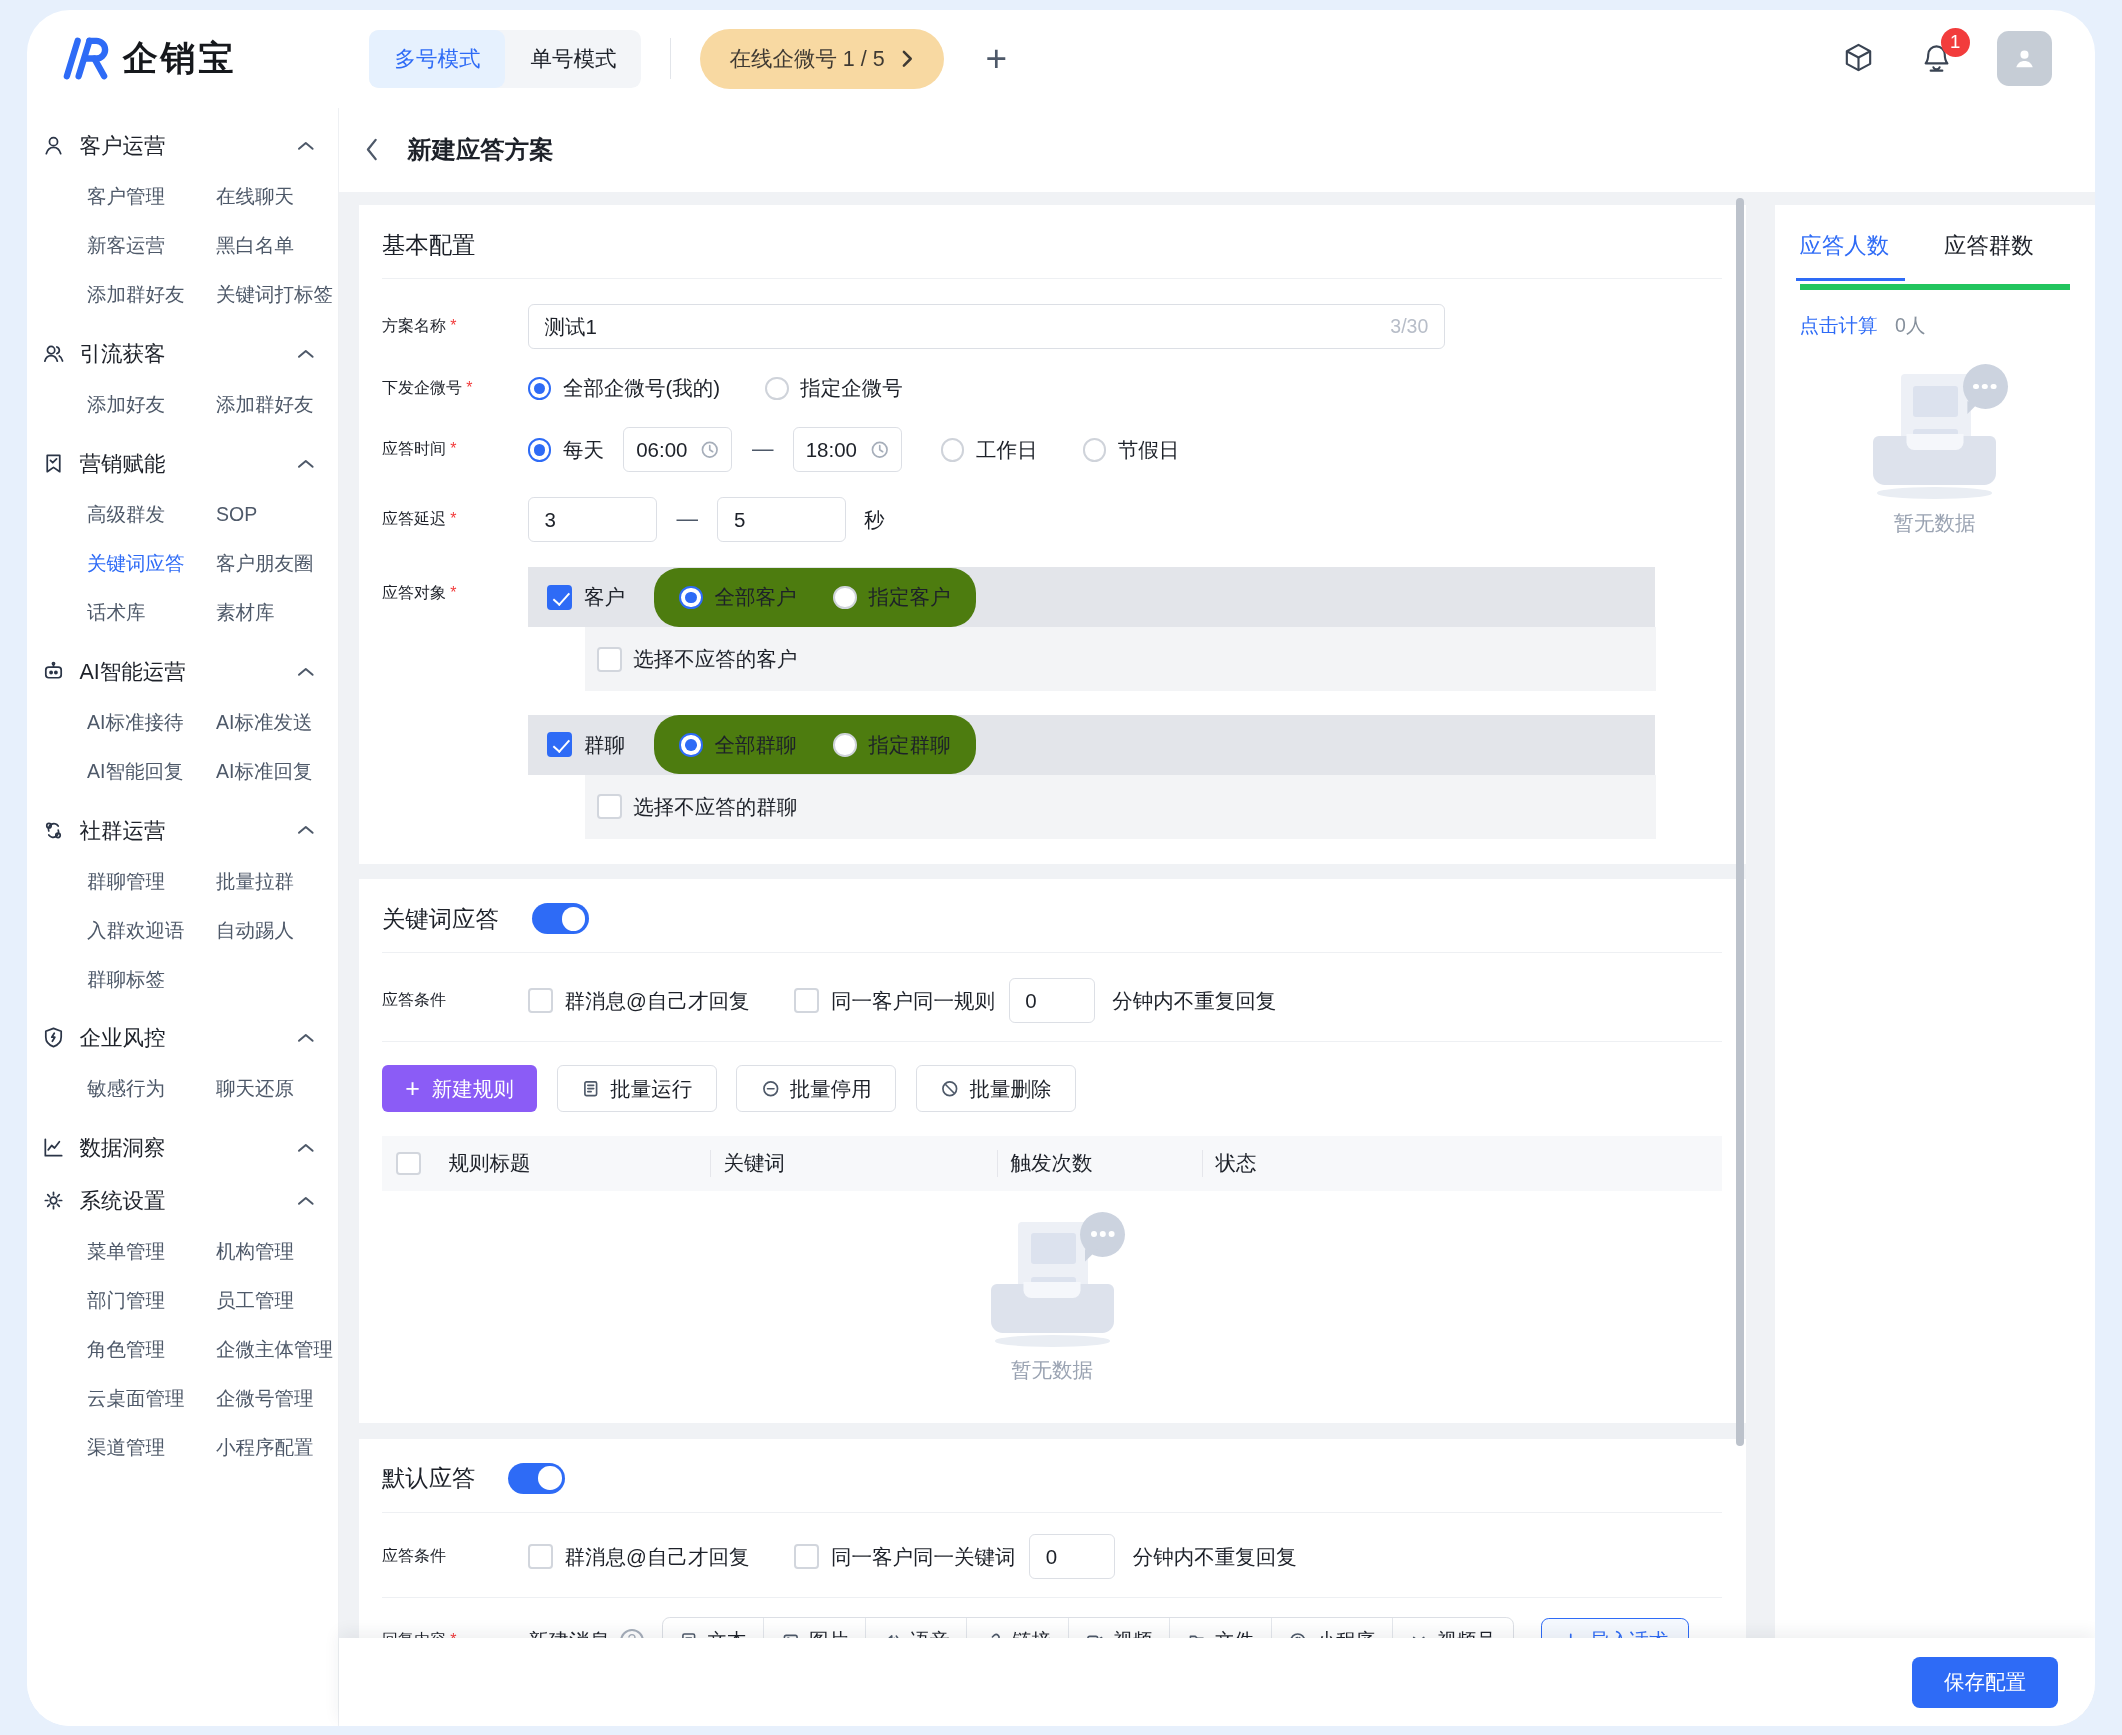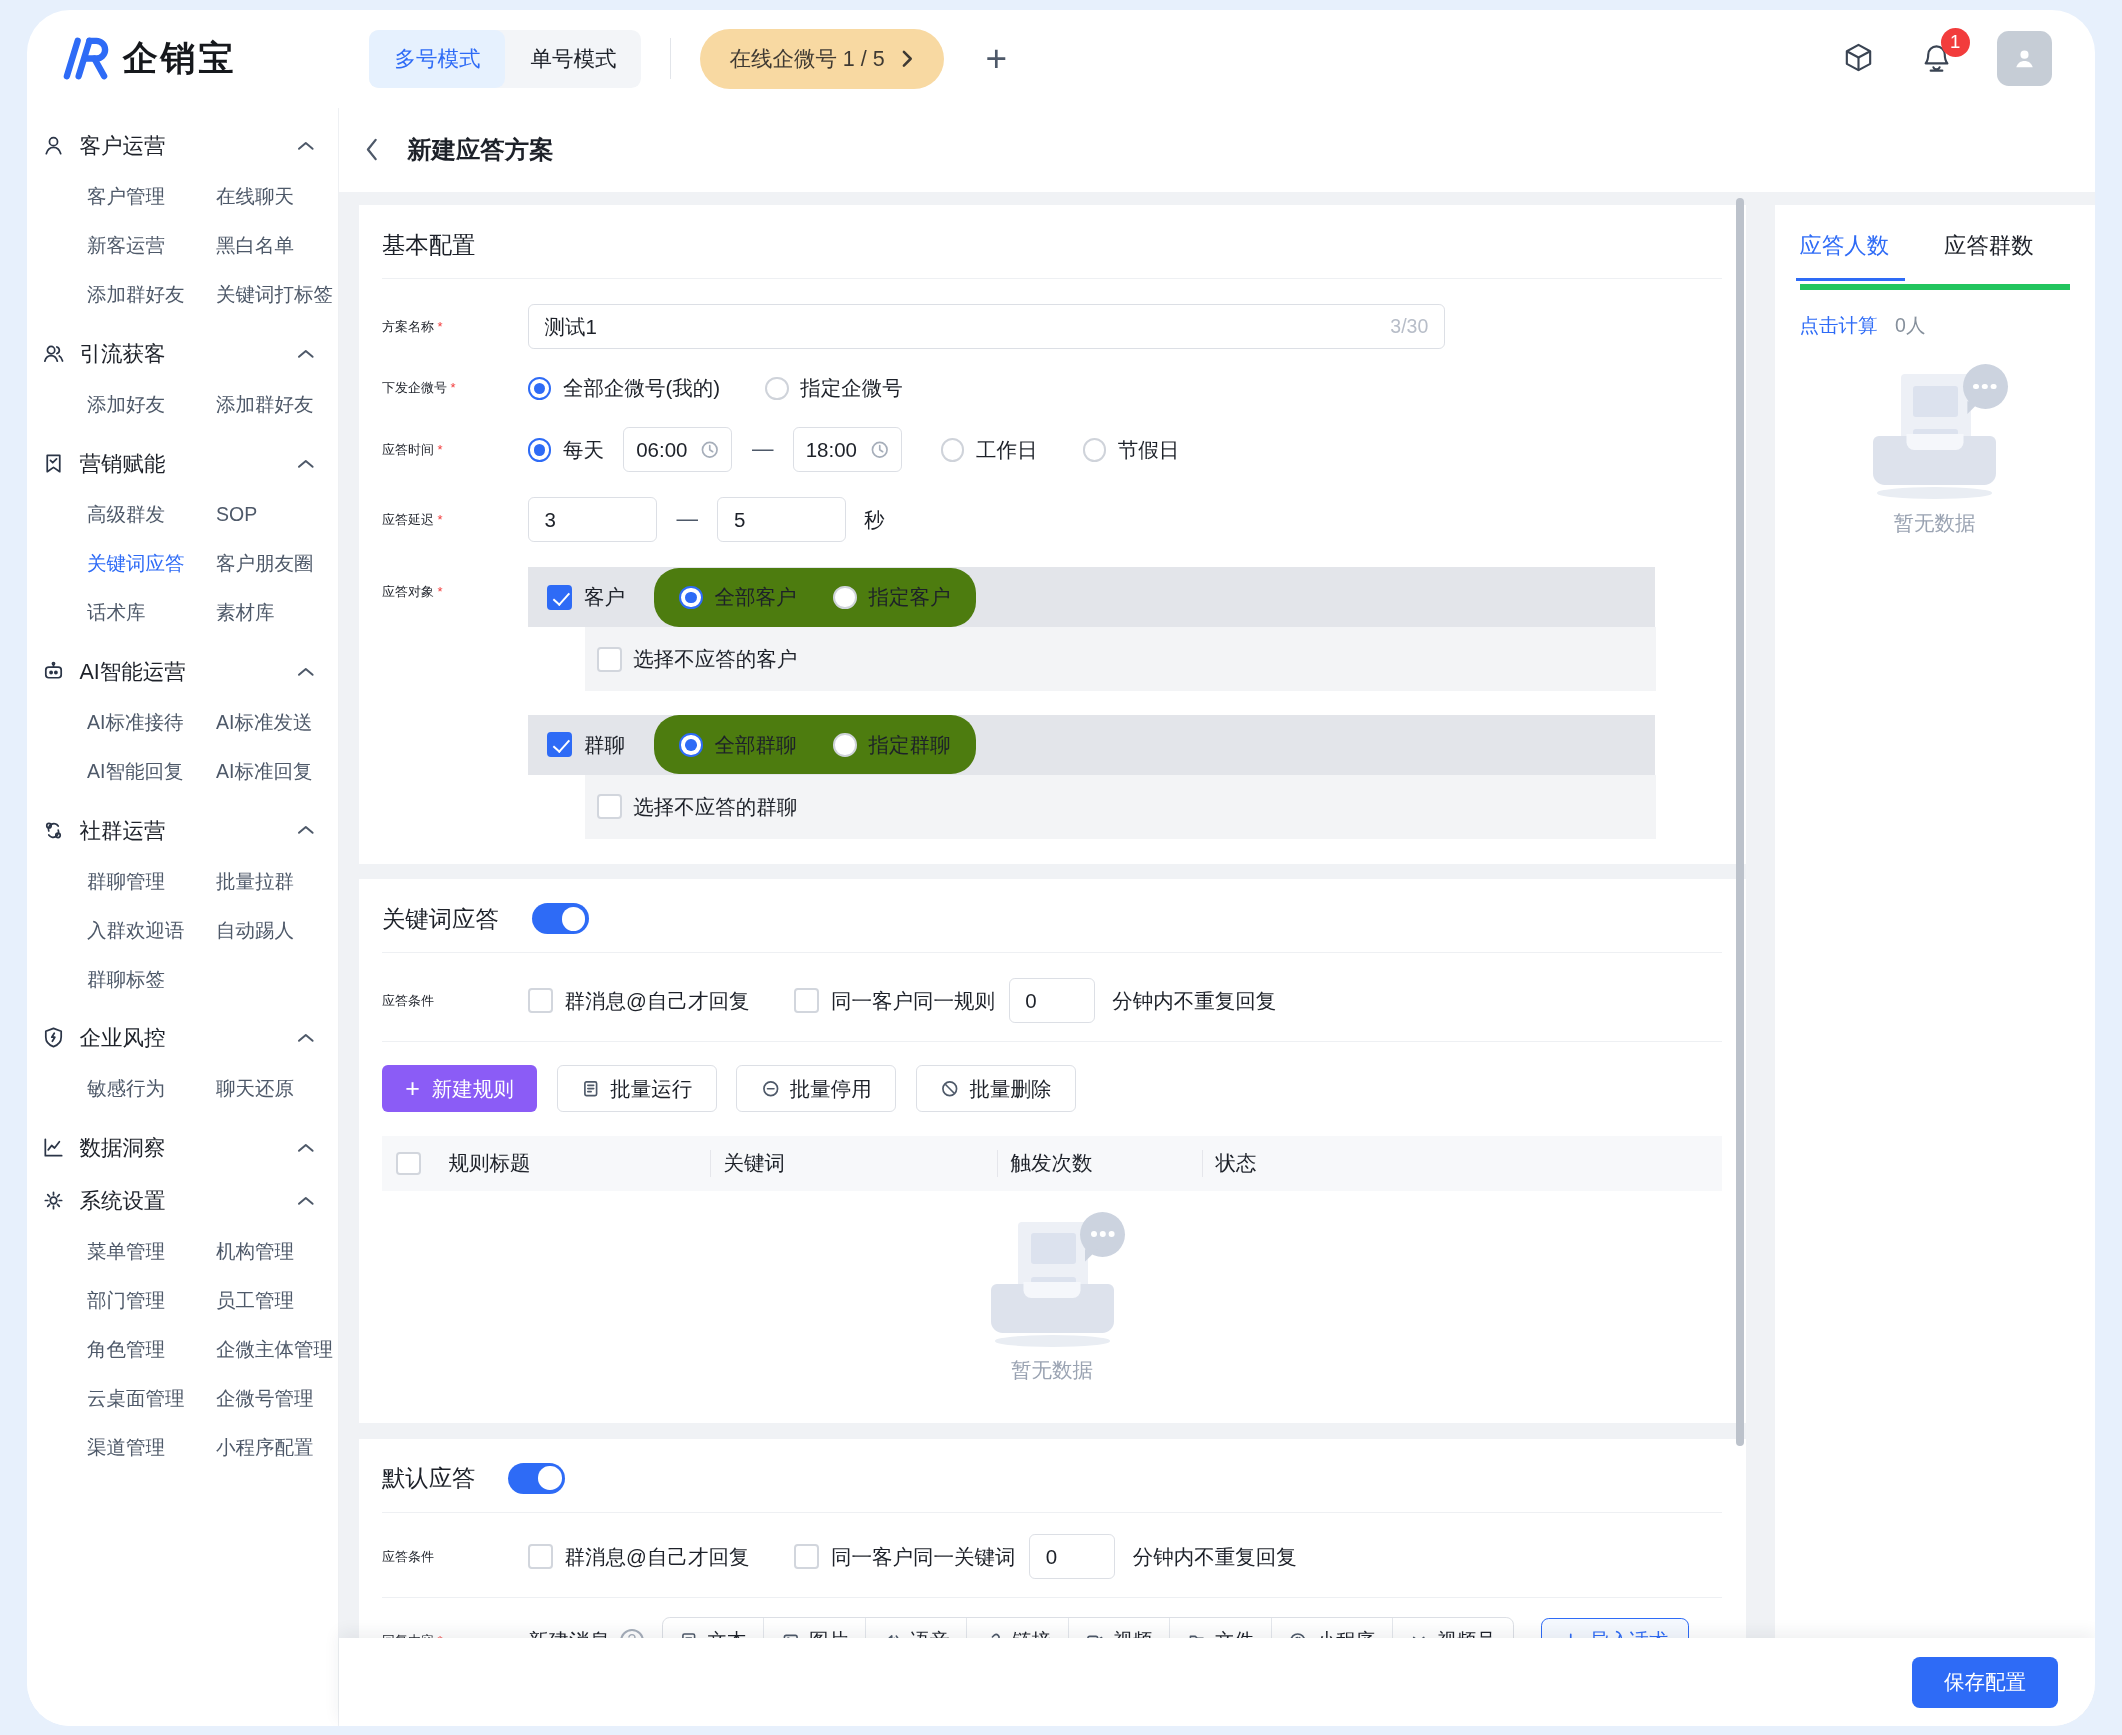--- a/index.html
+++ b/index.html
@@ -38,21 +38,21 @@
 .page-title { font-size:24.4px; font-weight:600; color:#1d2129; }
 
 .content { flex:1; background:#f0f2f5; display:flex; padding:13.7px 0 0 19.5px; gap:29px; position:relative; min-height:0; overflow:hidden; }
 .cards { width:1387px; flex:0 0 1387px; display:flex; flex-direction:column; gap:15.6px; }
 .card { background:#fff; padding:23.4px 23.4px 25px; }
 .card-head { display:flex; align-items:center; }
 .card-title { font-size:23.4px; font-weight:500; color:#1d2129; }
 .hr { height:1px; background:#eef0f3; margin-top:17.6px; }
 
 .frow { display:flex; align-items:center; margin-top:25px; }
-.flabel { flex:0 0 146px; font-size:13px; color:#1d2129; }
+.flabel { flex:0 0 146px; font-size:16px; color:#1d2129; }
 .req::after { content:" *"; color:#f23c3c; }
 
 .text-input { height:45px; border:1px solid #dcdfe5; border-radius:5.9px; display:flex; align-items:center; padding:0 15.6px; font-size:20.5px; background:#fff; cursor:text; }
 .name-input { width:917px; }
 .name-counter { margin-left:auto; color:#b7bdc8; font-size:19.5px; }
 
 .opt { display:flex; align-items:center; gap:11.7px; font-size:20.5px; color:#1d2129; cursor:pointer; }
 .opt + .opt { margin-left:45px; }
 .radio { width:23.4px; height:23.4px; border-radius:50%; border:2px solid #cfd3da; background:#fff; position:relative; flex:0 0 23.4px; }
 .radio.sel { border-color:#2e6bf6; }

